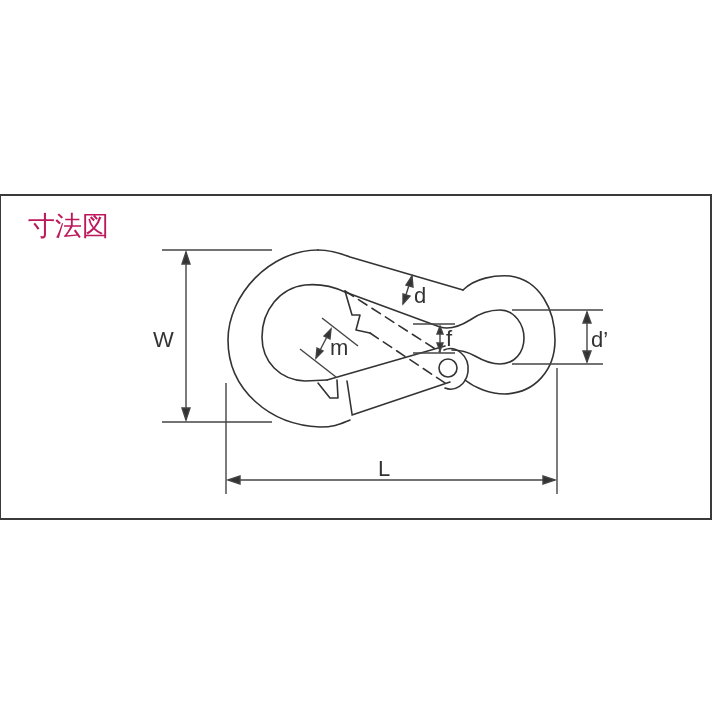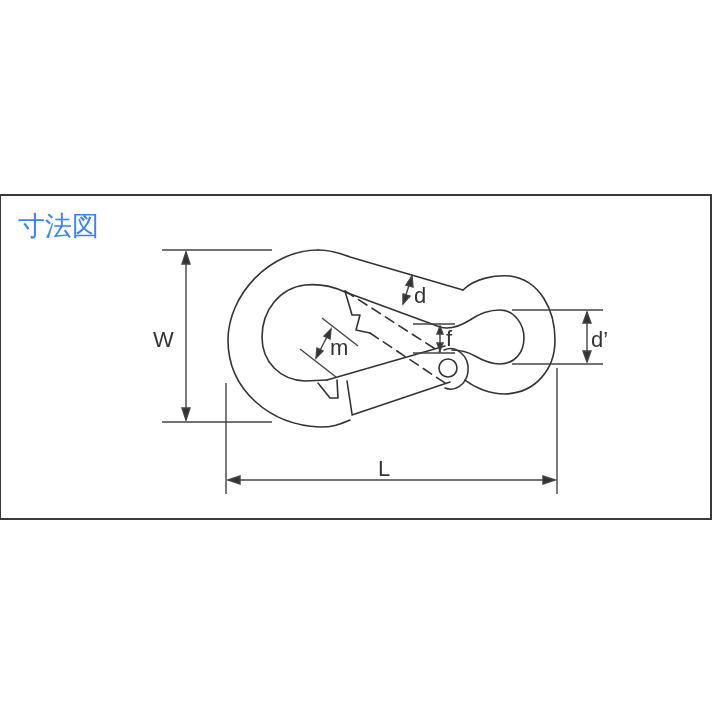--- a/index.html
+++ b/index.html
@@ -1,18 +1,18 @@
 <!DOCTYPE html>
 <html><head>
 <meta charset="utf-8">
 <style>
   html, body { margin:0; padding:0; background:#ffffff; }
   body { width:713px; height:713px; position:relative; overflow:hidden; font-family:"DejaVu Sans", sans-serif; }
   .frame { position:absolute; left:0; top:194px; width:709px; height:322px; border:2px solid #3a3a3a; border-left:1px solid #3a3a3a; background:#fff; }
-  .title { position:absolute; left:18px; top:208px; font-size:27px; color:#3b82f6; letter-spacing:0px; }
+  .title { position:absolute; left:28px; top:208px; font-size:27px; color:#be185d; letter-spacing:0px; }
   svg { position:absolute; left:0; top:0; }
   .lbl { font-family:"Liberation Sans", sans-serif; font-size:22px; fill:#333; }
 </style>
 </head>
 <body>
 
 <div class="frame"></div>
 <div class="title">寸法図</div>
 
 <svg width="713" height="713" viewBox="0 0 713 713">

